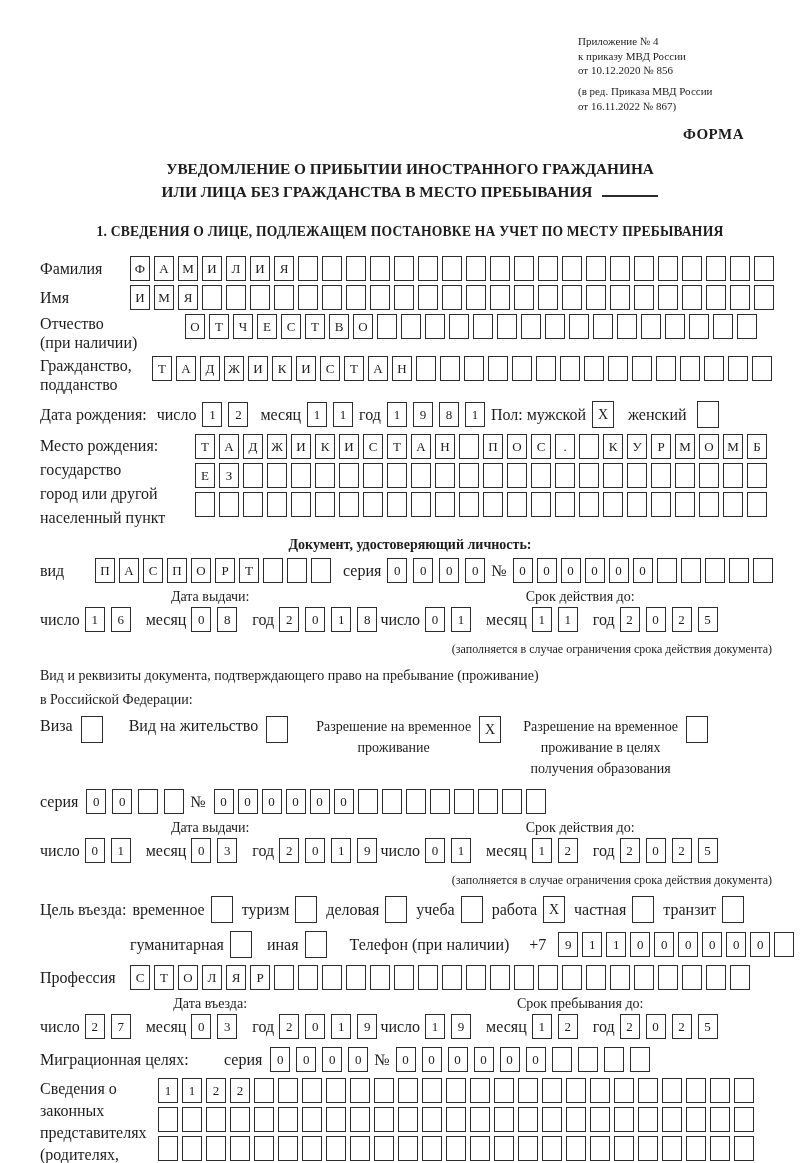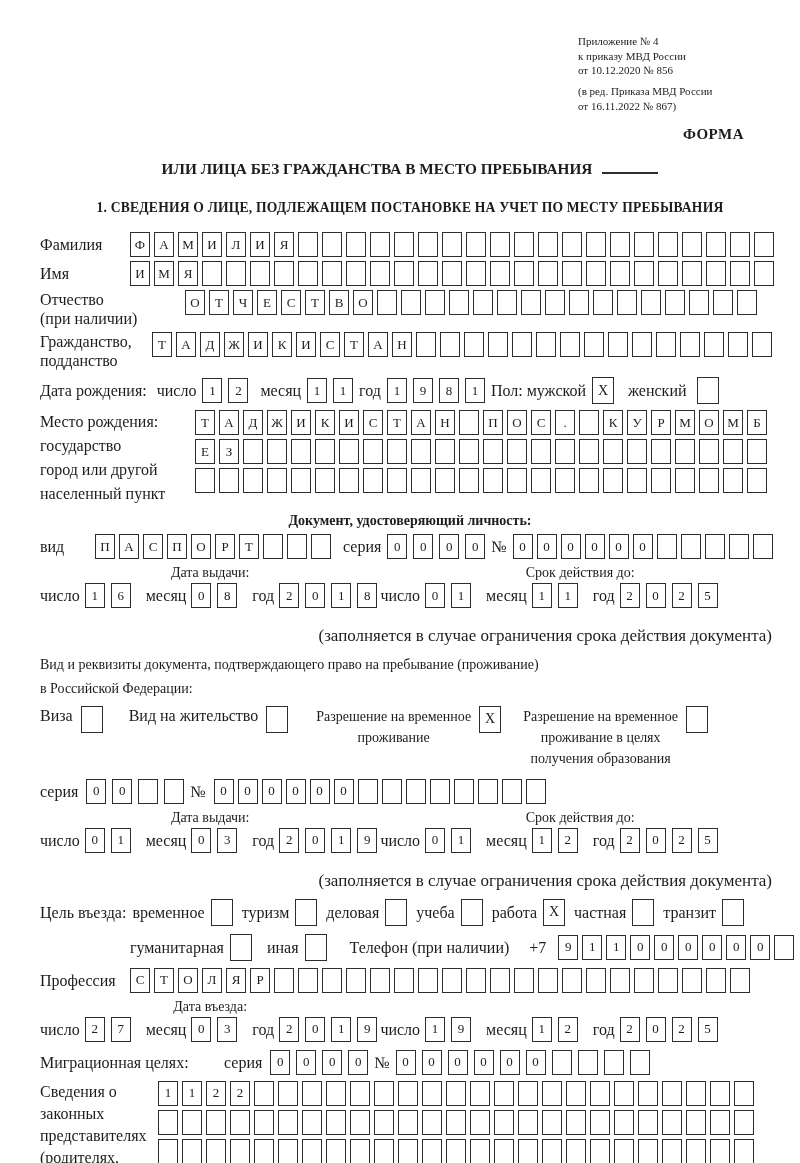--- a/index.html
+++ b/index.html
@@ -36,21 +36,21 @@
   .ml6{margin-left:6px;}.ml8{margin-left:8px;}.ml10{margin-left:10px;}.ml14{margin-left:14px;}
   .doc-head{text-align:center;font-weight:bold;font-size:14px;margin-top:7px;}
   .date-head{display:flex;margin-top:6px;font-size:14px;}
   .dh-left{width:46%;text-align:center;}
   .dh-right{flex:1;text-align:center;}
   .date-row{display:flex;margin-top:2px;}
   .dr{display:flex;align-items:center;flex:none;}
   .dr-left{width:46%;}
   .dr .lab{margin-right:5px;}
   .dr .strip{margin-right:9px;}
-  .note{font-size:17px;text-align:right;margin-top:18px;margin-right:8px;}
+  .note{font-size:12px;text-align:right;margin-top:10px;margin-right:8px;}
   .plain{font-size:14px;margin-top:8px;line-height:1.55;}
   .cbrow{display:flex;align-items:flex-start;margin-top:6px;}
   .cbgroup{display:flex;align-items:flex-start;flex:none;}
   .cbgroup .lab{margin-right:8px;}
   .cbtext{text-align:center;font-size:14px;line-height:1.5;margin-right:8px;}
   .purpose-row{display:flex;align-items:center;margin-top:8px;}
   .purpose-row .lab{margin-right:6px;}
   .purpose-row .cb{margin-right:9px;}
   .strips-col .strip{margin-bottom:4px;}
 </style>
@@ -63,20 +63,21 @@
     <div>Приложение № 4</div>
     <div>к приказу МВД России</div>
     <div>от 10.12.2020 № 856</div>
     <div class="gap">(в ред. Приказа МВД России</div>
     <div>от 16.11.2022 № 867)</div>
   </div>
 
   <div class="forma">ФОРМА</div>
 
   <div class="title">
+    <div>УВЕДОМЛЕНИЕ О ПРИБЫТИИ ИНОСТРАННОГО ГРАЖДАНИНА</div>
     <div>
       <span>ИЛИ ЛИЦА БЕЗ ГРАЖДАНСТВА В МЕСТО ПРЕБЫВАНИЯ</span><span class="t-underline"></span>
     </div>
   </div>
 
   <div class="section">1. СВЕДЕНИЯ О ЛИЦЕ, ПОДЛЕЖАЩЕМ ПОСТАНОВКЕ НА УЧЕТ ПО МЕСТУ ПРЕБЫВАНИЯ</div>
 
   <div class="frow" style="margin-top:16px;">
     <span class="lab lw90">Фамилия</span>
     <span class="strip">
@@ -578,20 +579,21 @@
         <span class="bx"></span>
         <span class="bx"></span>
         <span class="bx"></span>
         <span class="bx"></span>
         <span class="bx"></span>
       </span>
   </div>
 
   <div class="date-head">
     <span class="dh-left">Дата въезда:</span>
+    <span class="dh-right">Срок пребывания до:</span>
   </div>
   <div class="date-row">
     <div class="dr dr-left">
       <span class="lab">число</span>
       <span class="strip sp">
           <span class="bx">2</span>
           <span class="bx">7</span>
         </span>
       <span class="lab">месяц</span>
       <span class="strip sp">

